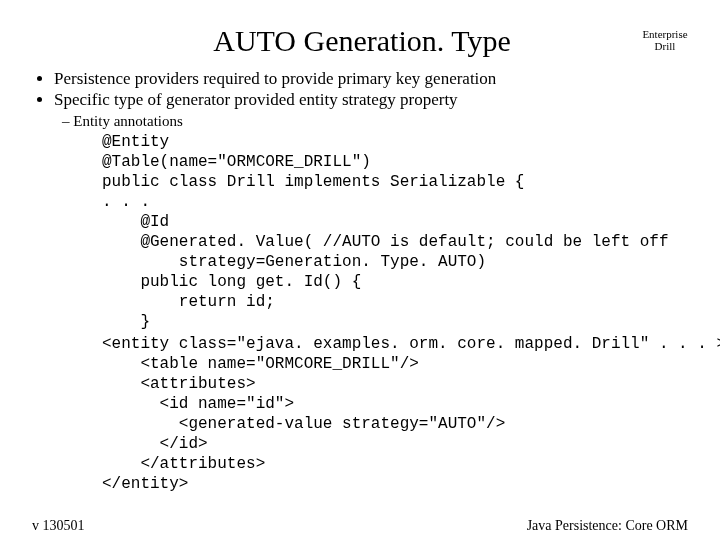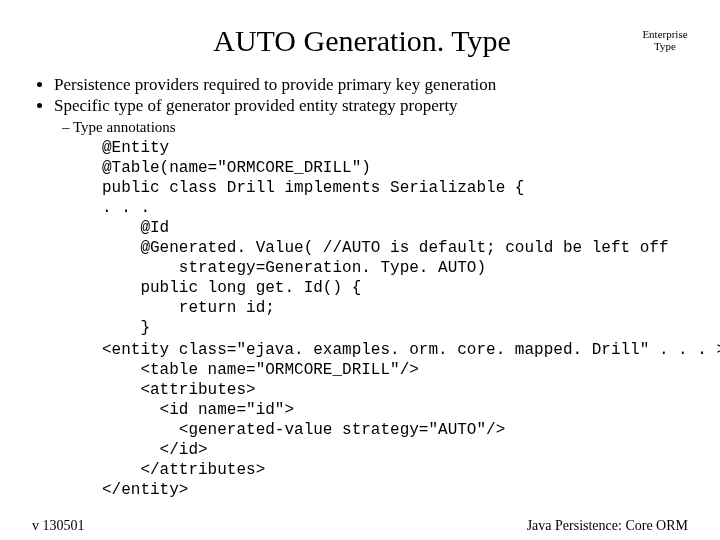--- a/index.html
+++ b/index.html
@@ -32,21 +32,21 @@
   .corner {
     position: absolute;
     right: 0;
     top: 4px;
     font-size: 11px;
     line-height: 1.1;
     text-align: center;
     width: 54px;
   }
   ul.top {
-    margin: 16px 0 0 0;
+    margin: 10px 0 0 0;
     padding-left: 22px;
     font-size: 17px;
     line-height: 1.25;
   }
   ul.top > li { margin: 0; }
   ul.sub {
     margin: 2px 0 0 0;
     padding-left: 30px;
     list-style: none;
     font-size: 15px;
@@ -74,31 +74,31 @@
 </style>
 </head>
 <body>
 
 <div class="slide">
 
   <div class="header-row">
     <h1 class="title">AUTO Generation. Type</h1>
     <div class="corner">
       <div>Enterprise</div>
-      <div>Type</div>
+      <div>Drill</div>
     </div>
   </div>
 
   <ul class="top">
     <li>Persistence providers required to provide primary key generation</li>
     <li>Specific type of generator provided entity strategy property</li>
   </ul>
 
   <ul class="sub">
-    <li>Type annotations</li>
+    <li>Entity annotations</li>
   </ul>
   <pre class="code">@Entity
 @Table(name="ORMCORE_DRILL")
 public class Drill implements Serializable {
 . . .
     @Id
     @Generated. Value( //AUTO is default; could be left off
         strategy=Generation. Type. AUTO)
     public long get. Id() {
         return id;

